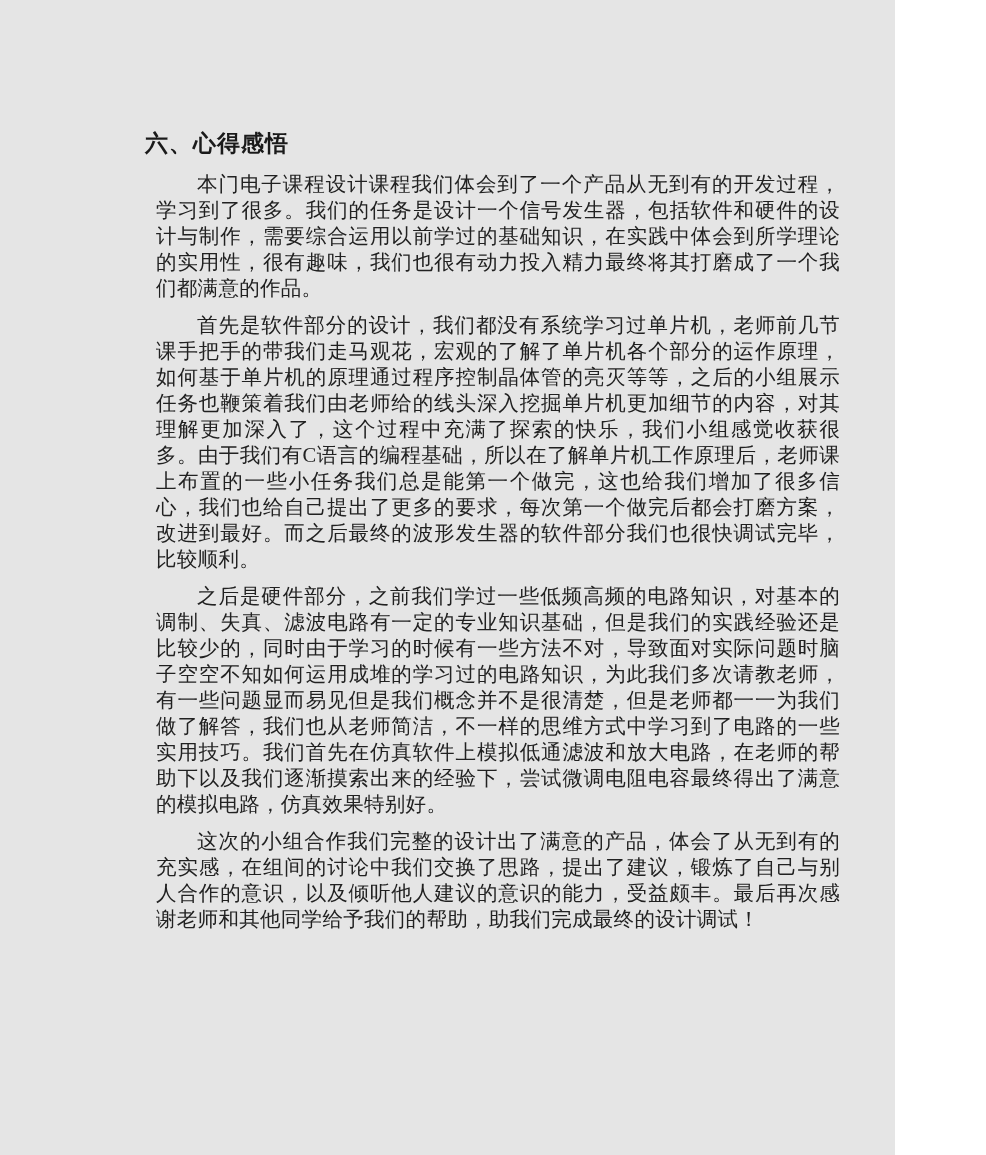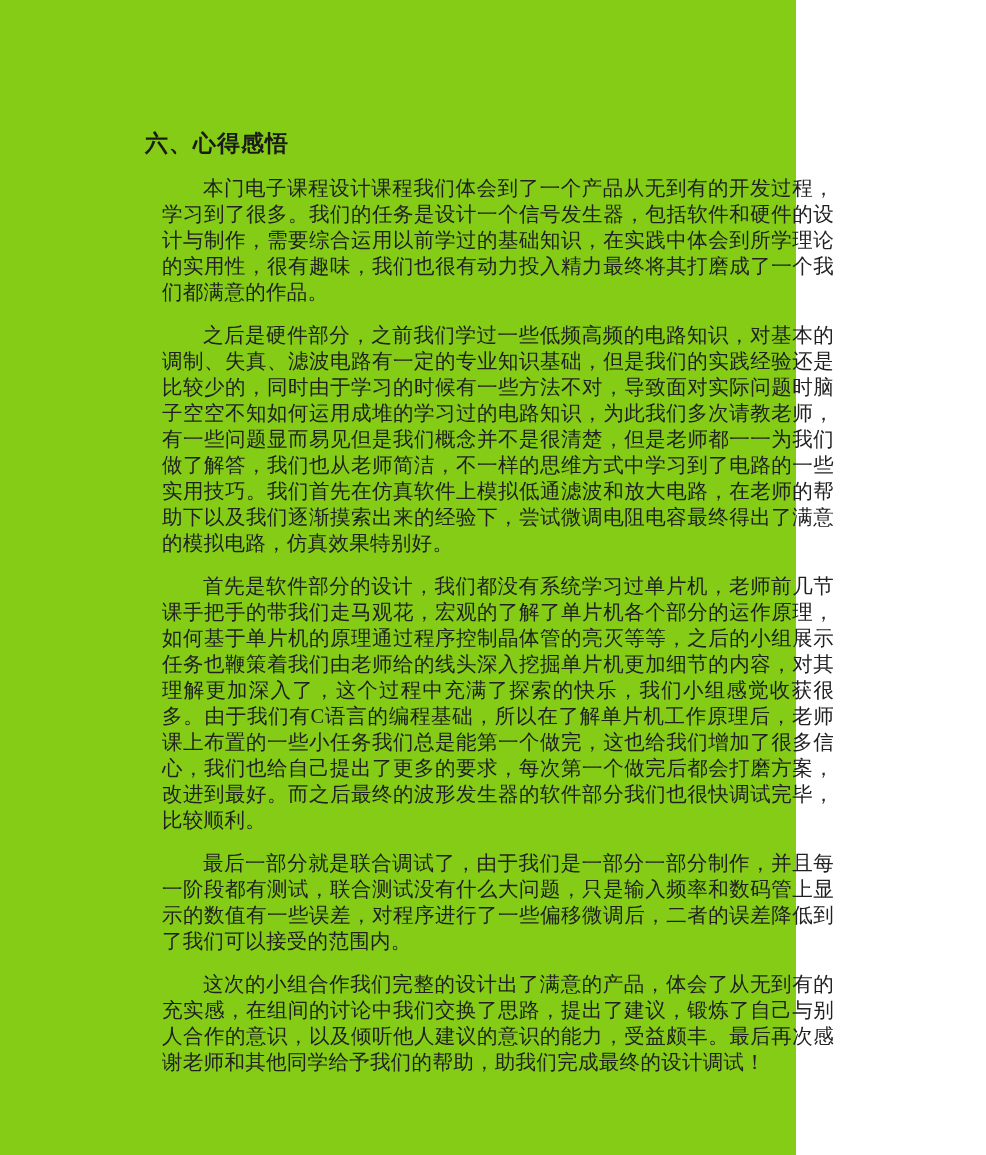--- a/index.html
+++ b/index.html
@@ -8,55 +8,54 @@
   }
   body {
     width: 986px;
     height: 1155px;
     background: #ffffff;
     overflow: hidden;
     font-family: "Liberation Serif", "DejaVu Serif", serif;
   }
   .doc-page {
     position: relative;
-    width: 796px;
+    width: 895px;
     height: 1155px;
-    background: #84cc16;
+    background: #e5e5e5;
   }
   .doc-content {
     position: absolute;
     left: 145px;
     top: 128px;
     width: 706px;
   }
   .doc-heading {
     font-family: "Liberation Sans", "DejaVu Sans", sans-serif;
     font-weight: 700;
     font-size: 23px;
     line-height: 30px;
     color: #1a1a1a;
     margin: 0 0 13px 0;
     letter-spacing: 1px;
   }
   .doc-paragraph {
     font-size: 20.5px;
     line-height: 26px;
     color: #212121;
-    margin: 17px;
+    margin: 11px;
     text-align: justify;
     text-justify: inter-character;
     text-indent: 2em;
     letter-spacing: 0.3px;
   }
 </style>
 </head>
 <body>
 
 <div class="doc-page">
   <div class="doc-content">
     <h1 class="doc-heading">六、心得感悟</h1>
     <p class="doc-paragraph">本门电子课程设计课程我们体会到了一个产品从无到有的开发过程，学习到了很多。我们的任务是设计一个信号发生器，包括软件和硬件的设计与制作，需要综合运用以前学过的基础知识，在实践中体会到所学理论的实用性，很有趣味，我们也很有动力投入精力最终将其打磨成了一个我们都满意的作品。</p>
+    <p class="doc-paragraph">首先是软件部分的设计，我们都没有系统学习过单片机，老师前几节课手把手的带我们走马观花，宏观的了解了单片机各个部分的运作原理，如何基于单片机的原理通过程序控制晶体管的亮灭等等，之后的小组展示任务也鞭策着我们由老师给的线头深入挖掘单片机更加细节的内容，对其理解更加深入了，这个过程中充满了探索的快乐，我们小组感觉收获很多。由于我们有C语言的编程基础，所以在了解单片机工作原理后，老师课上布置的一些小任务我们总是能第一个做完，这也给我们增加了很多信心，我们也给自己提出了更多的要求，每次第一个做完后都会打磨方案，改进到最好。而之后最终的波形发生器的软件部分我们也很快调试完毕，比较顺利。</p>
     <p class="doc-paragraph">之后是硬件部分，之前我们学过一些低频高频的电路知识，对基本的调制、失真、滤波电路有一定的专业知识基础，但是我们的实践经验还是比较少的，同时由于学习的时候有一些方法不对，导致面对实际问题时脑子空空不知如何运用成堆的学习过的电路知识，为此我们多次请教老师，有一些问题显而易见但是我们概念并不是很清楚，但是老师都一一为我们做了解答，我们也从老师简洁，不一样的思维方式中学习到了电路的一些实用技巧。我们首先在仿真软件上模拟低通滤波和放大电路，在老师的帮助下以及我们逐渐摸索出来的经验下，尝试微调电阻电容最终得出了满意的模拟电路，仿真效果特别好。</p>
-    <p class="doc-paragraph">首先是软件部分的设计，我们都没有系统学习过单片机，老师前几节课手把手的带我们走马观花，宏观的了解了单片机各个部分的运作原理，如何基于单片机的原理通过程序控制晶体管的亮灭等等，之后的小组展示任务也鞭策着我们由老师给的线头深入挖掘单片机更加细节的内容，对其理解更加深入了，这个过程中充满了探索的快乐，我们小组感觉收获很多。由于我们有C语言的编程基础，所以在了解单片机工作原理后，老师课上布置的一些小任务我们总是能第一个做完，这也给我们增加了很多信心，我们也给自己提出了更多的要求，每次第一个做完后都会打磨方案，改进到最好。而之后最终的波形发生器的软件部分我们也很快调试完毕，比较顺利。</p>
-    <p class="doc-paragraph">最后一部分就是联合调试了，由于我们是一部分一部分制作，并且每一阶段都有测试，联合测试没有什么大问题，只是输入频率和数码管上显示的数值有一些误差，对程序进行了一些偏移微调后，二者的误差降低到了我们可以接受的范围内。</p>
     <p class="doc-paragraph">这次的小组合作我们完整的设计出了满意的产品，体会了从无到有的充实感，在组间的讨论中我们交换了思路，提出了建议，锻炼了自己与别人合作的意识，以及倾听他人建议的意识的能力，受益颇丰。最后再次感谢老师和其他同学给予我们的帮助，助我们完成最终的设计调试！</p>
   </div>
 </div>
 
 </body></html>

